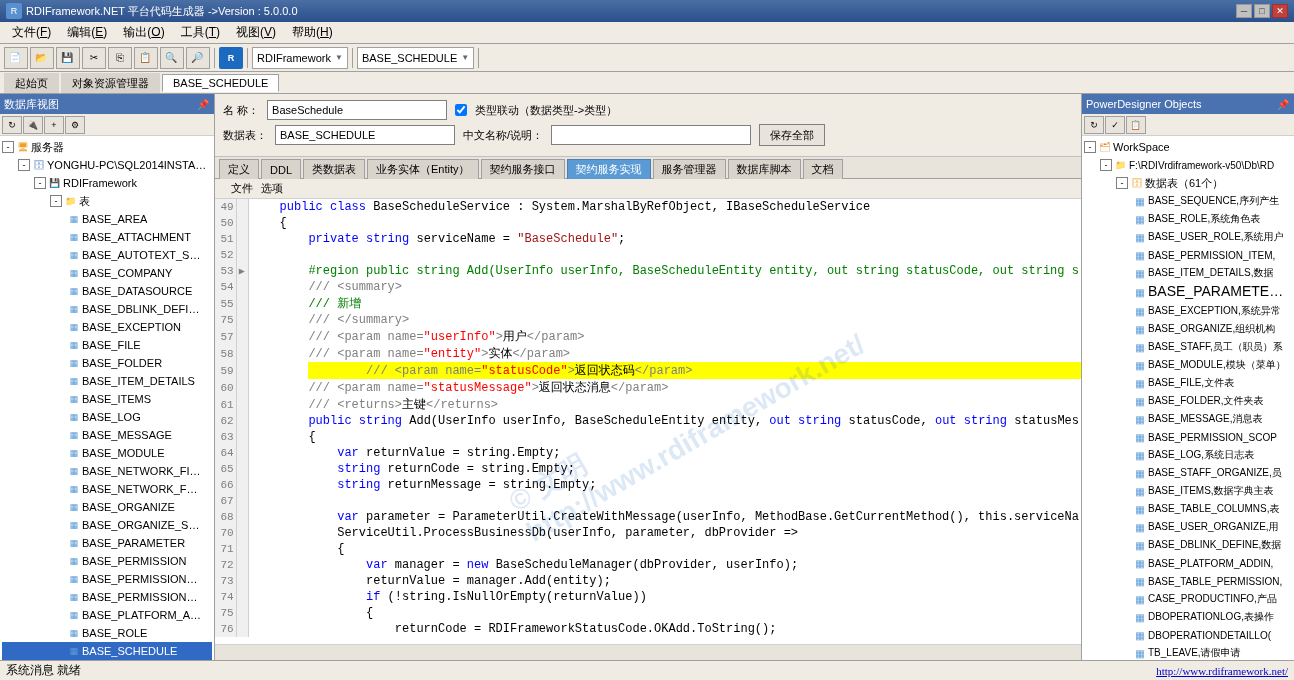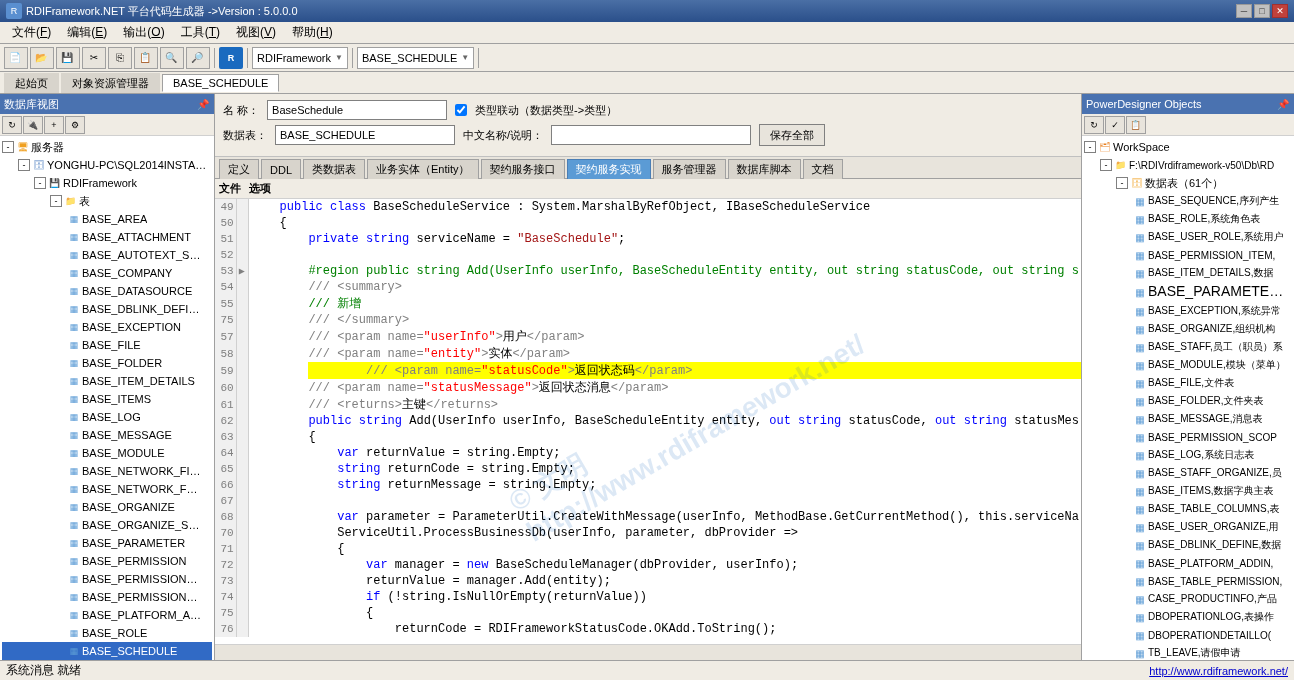--- a/index.html
+++ b/index.html
@@ -58,21 +58,21 @@
     .form-checkbox { width: 12px; height: 12px; }
     .form-btn { height: 22px; background: #e8e4dc; border: 1px solid #808080; padding: 0 10px; font-size: 11px; cursor: pointer; }
 
     
     .inner-tabbar { display: flex; background: #e8e4dc; border-bottom: 1px solid #a0a0a0; height: 22px; padding: 2px 4px 0; }
     .inner-tab { padding: 1px 8px; font-size: 11px; cursor: pointer; background: #d8d4cc; border: 1px solid #a0a0a0; border-bottom: none; margin-right: 2px; height: 20px; display: flex; align-items: center; }
     .inner-tab.active { background: white; }
     .inner-tab.selected { background: #5b9bd5; color: white; border-color: #4a7eb5; }
 
     
-    .file-bar { background: #f0ece4; height: 20px; display: flex; align-items: center; padding: 0 4px; gap: 8px; border-bottom: 1px solid #d0d0d0; font-weight: bold; }
+    .file-bar { background: #f0ece4; height: 20px; display: flex; align-items: center; padding: 0 16px; gap: 8px; border-bottom: 1px solid #d0d0d0; }
     .file-bar-item { font-size: 11px; cursor: pointer; color: #000; }
 
     
     .code-area { flex: 1; background: white; overflow: auto; position: relative; }
     .code-table { border-collapse: collapse; width: 100%; font-family: 'Courier New', monospace; font-size: 12px; }
     .code-table td { padding: 0 2px; height: 16px; white-space: pre; }
     .line-num { background: #f0f0f0; color: #808080; border-right: 1px solid #d0d0d0; text-align: right; padding: 0 4px; width: 28px; font-size: 11px; user-select: none; }
     .code-marker { width: 14px; background: #f0f0f0; border-right: 1px solid #d0d0d0; }
     .code-content { padding-left: 4px; }
     .hl-keyword { color: #0000ff; }
@@ -86,21 +86,21 @@
     .code-footer { height: 16px; background: #f0f0f0; border-top: 1px solid #d0d0d0; display: flex; align-items: center; }
     .hscroll { flex: 1; height: 16px; background: #e8e4dc; }
 
     
     .right-panel { width: 213px; background: #f8f8f8; border-left: 1px solid #a0a0a0; display: flex; flex-direction: column; }
     .right-panel-header { background: #4a72b0; color: white; height: 20px; display: flex; align-items: center; padding: 0 4px; font-size: 11px; justify-content: space-between; }
     .right-toolbar { background: #f0ece4; height: 22px; display: flex; align-items: center; padding: 0 2px; gap: 1px; border-bottom: 1px solid #d0d0d0; }
     .right-tree { flex: 1; overflow-y: auto; overflow-x: hidden; background: white; padding: 2px; }
 
     
-    .statusbar { background: #f0ece4; height: 20px; display: flex; align-items: center; padding: 0 6px; border-top: 1px solid #a0a0a0; justify-content: space-between; }
+    .statusbar { background: #f0ece4; height: 20px; display: flex; align-items: center; padding: 0 6px; border-top: 1px solid #a0a0a0; justify-content: space-between; font-family: Liberation Serif, serif; }
     .status-link { font-size: 11px; color: #0000cc; text-decoration: underline; cursor: pointer; }
 
     
     .watermark { position: absolute; top: 50%; left: 50%; transform: translate(-40%, -50%) rotate(-30deg); opacity: 0.15; pointer-events: none; font-size: 28px; font-weight: bold; color: #1a6abf; white-space: nowrap; }
 
     .panel-title-text { font-size: 11px; }
     .db-icon { color: #f0a020; }
     .table-icon { color: #5080c0; }
     .folder-icon { color: #f0c040; }
   </style>

